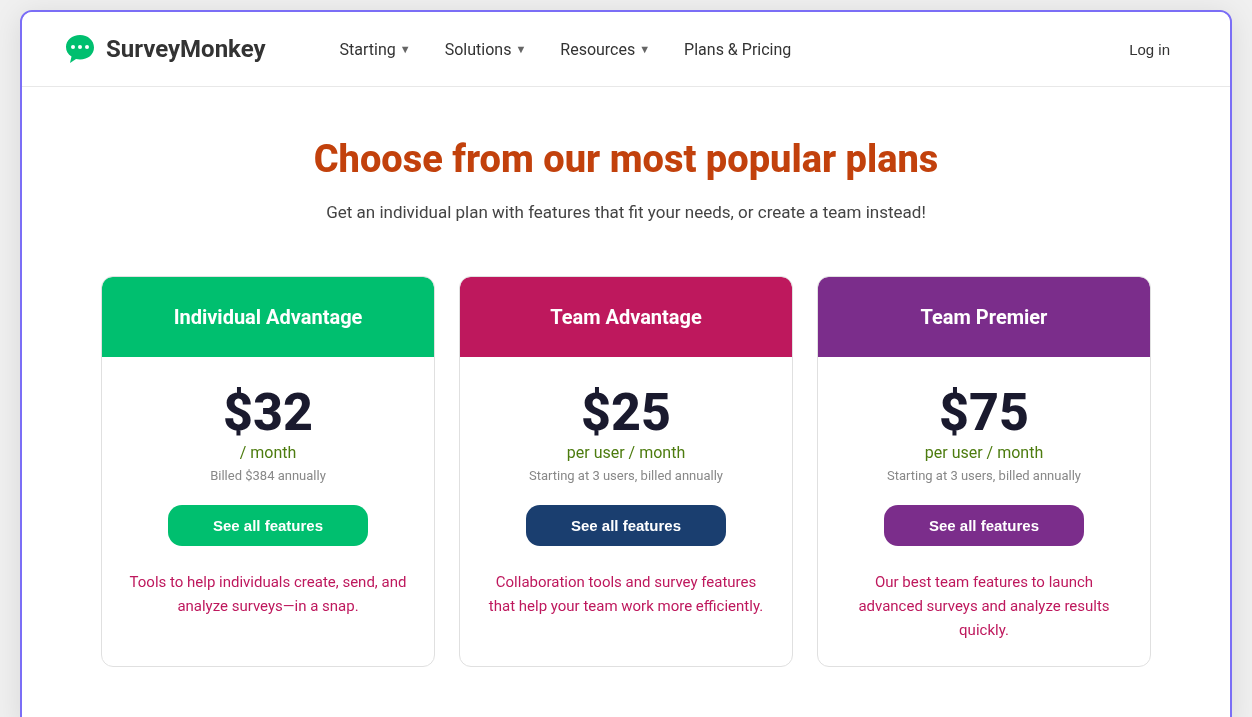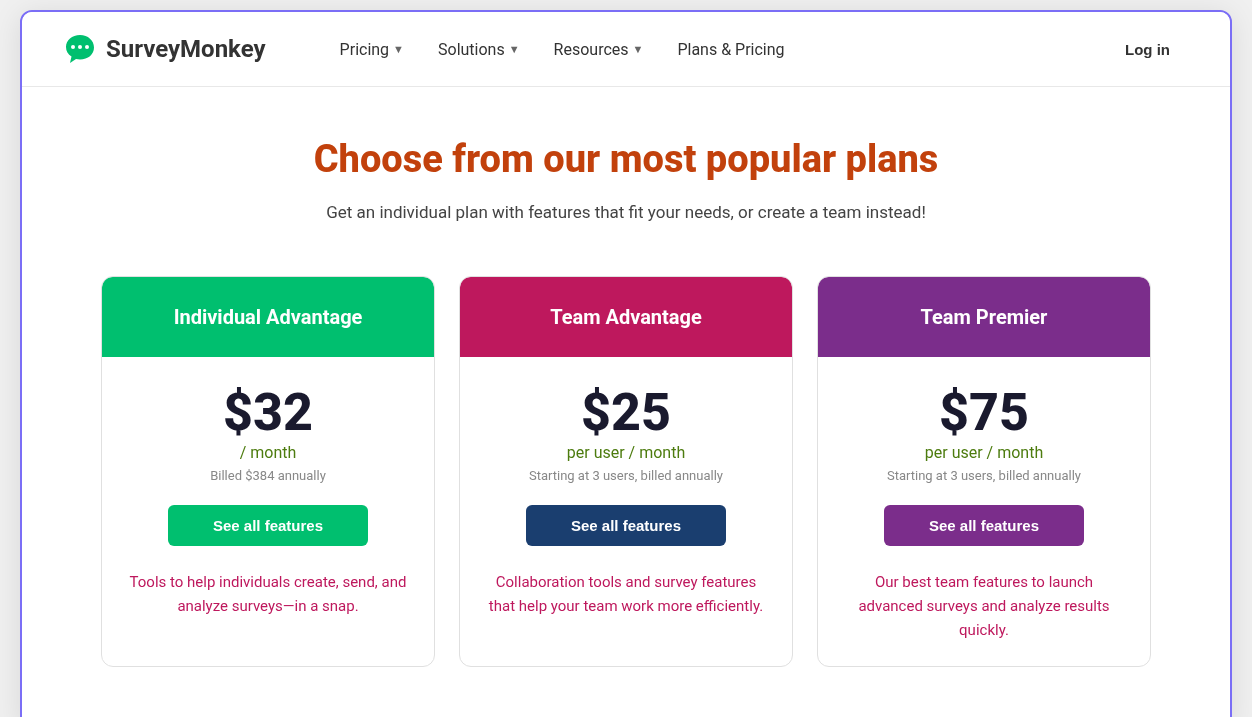--- a/index.html
+++ b/index.html
@@ -70,21 +70,21 @@
       align-items: center;
       gap: 12px;
     }
     .btn-login {
       padding: 8px 20px;
       font-size: 15px;
       color: #333;
       background: none;
       border: none;
       cursor: pointer;
-      font-weight: 700;
+      font-weight: 400;
       text-align: center;
     }
     .btn-signup {
       padding: 10px 22px;
       font-size: 15px;
       color: #fff;
       background: #f0a500;
       border: none;
       border-radius: 6px;
       cursor: pointer;
@@ -164,21 +164,21 @@
       font-size: 13px;
       color: #888;
       margin-bottom: 22px;
     }
     .btn-features {
       padding: 12px 28px;
       font-size: 15px;
       font-weight: 700;
       color: #fff;
       border: none;
-      border-radius: 6px;
+      border-radius: 14px;
       cursor: pointer;
       margin-bottom: 24px;
       width: 100%;
       max-width: 200px;
     }
     .btn-features.green { background: #00bf6f; }
     .btn-features.navy { background: #1a3e6f; }
     .btn-features.purple { background: #7b2d8b; }
     .plan-desc {
       font-size: 15px;
@@ -197,21 +197,21 @@
       <svg class="logo-icon" viewBox="0 0 36 28" fill="none" xmlns="http://www.w3.org/2000/svg">
         <path d="M18 0C10 0 4 5 4 12c0 4 2 7.5 5.5 9.5L8 28l6-4c1.3.3 2.6.5 4 .5 8 0 14-5 14-12S26 0 18 0z" fill="#00bf6f"></path>
         <circle cx="11" cy="12" r="2" fill="white"></circle>
         <circle cx="18" cy="12" r="2" fill="white"></circle>
         <circle cx="25" cy="12" r="2" fill="white"></circle>
       </svg>
       <span class="logo-text">SurveyMonkey</span>
     </div>
     <div class="nav-links">
       <div class="nav-item">
-        <span>Pricing</span>
+        <span>Starting</span>
         <span class="chevron">▼</span>
       </div>
       <div class="nav-item">
         <span>Solutions</span>
         <span class="chevron">▼</span>
       </div>
       <div class="nav-item">
         <span>Resources</span>
         <span class="chevron">▼</span>
       </div>

